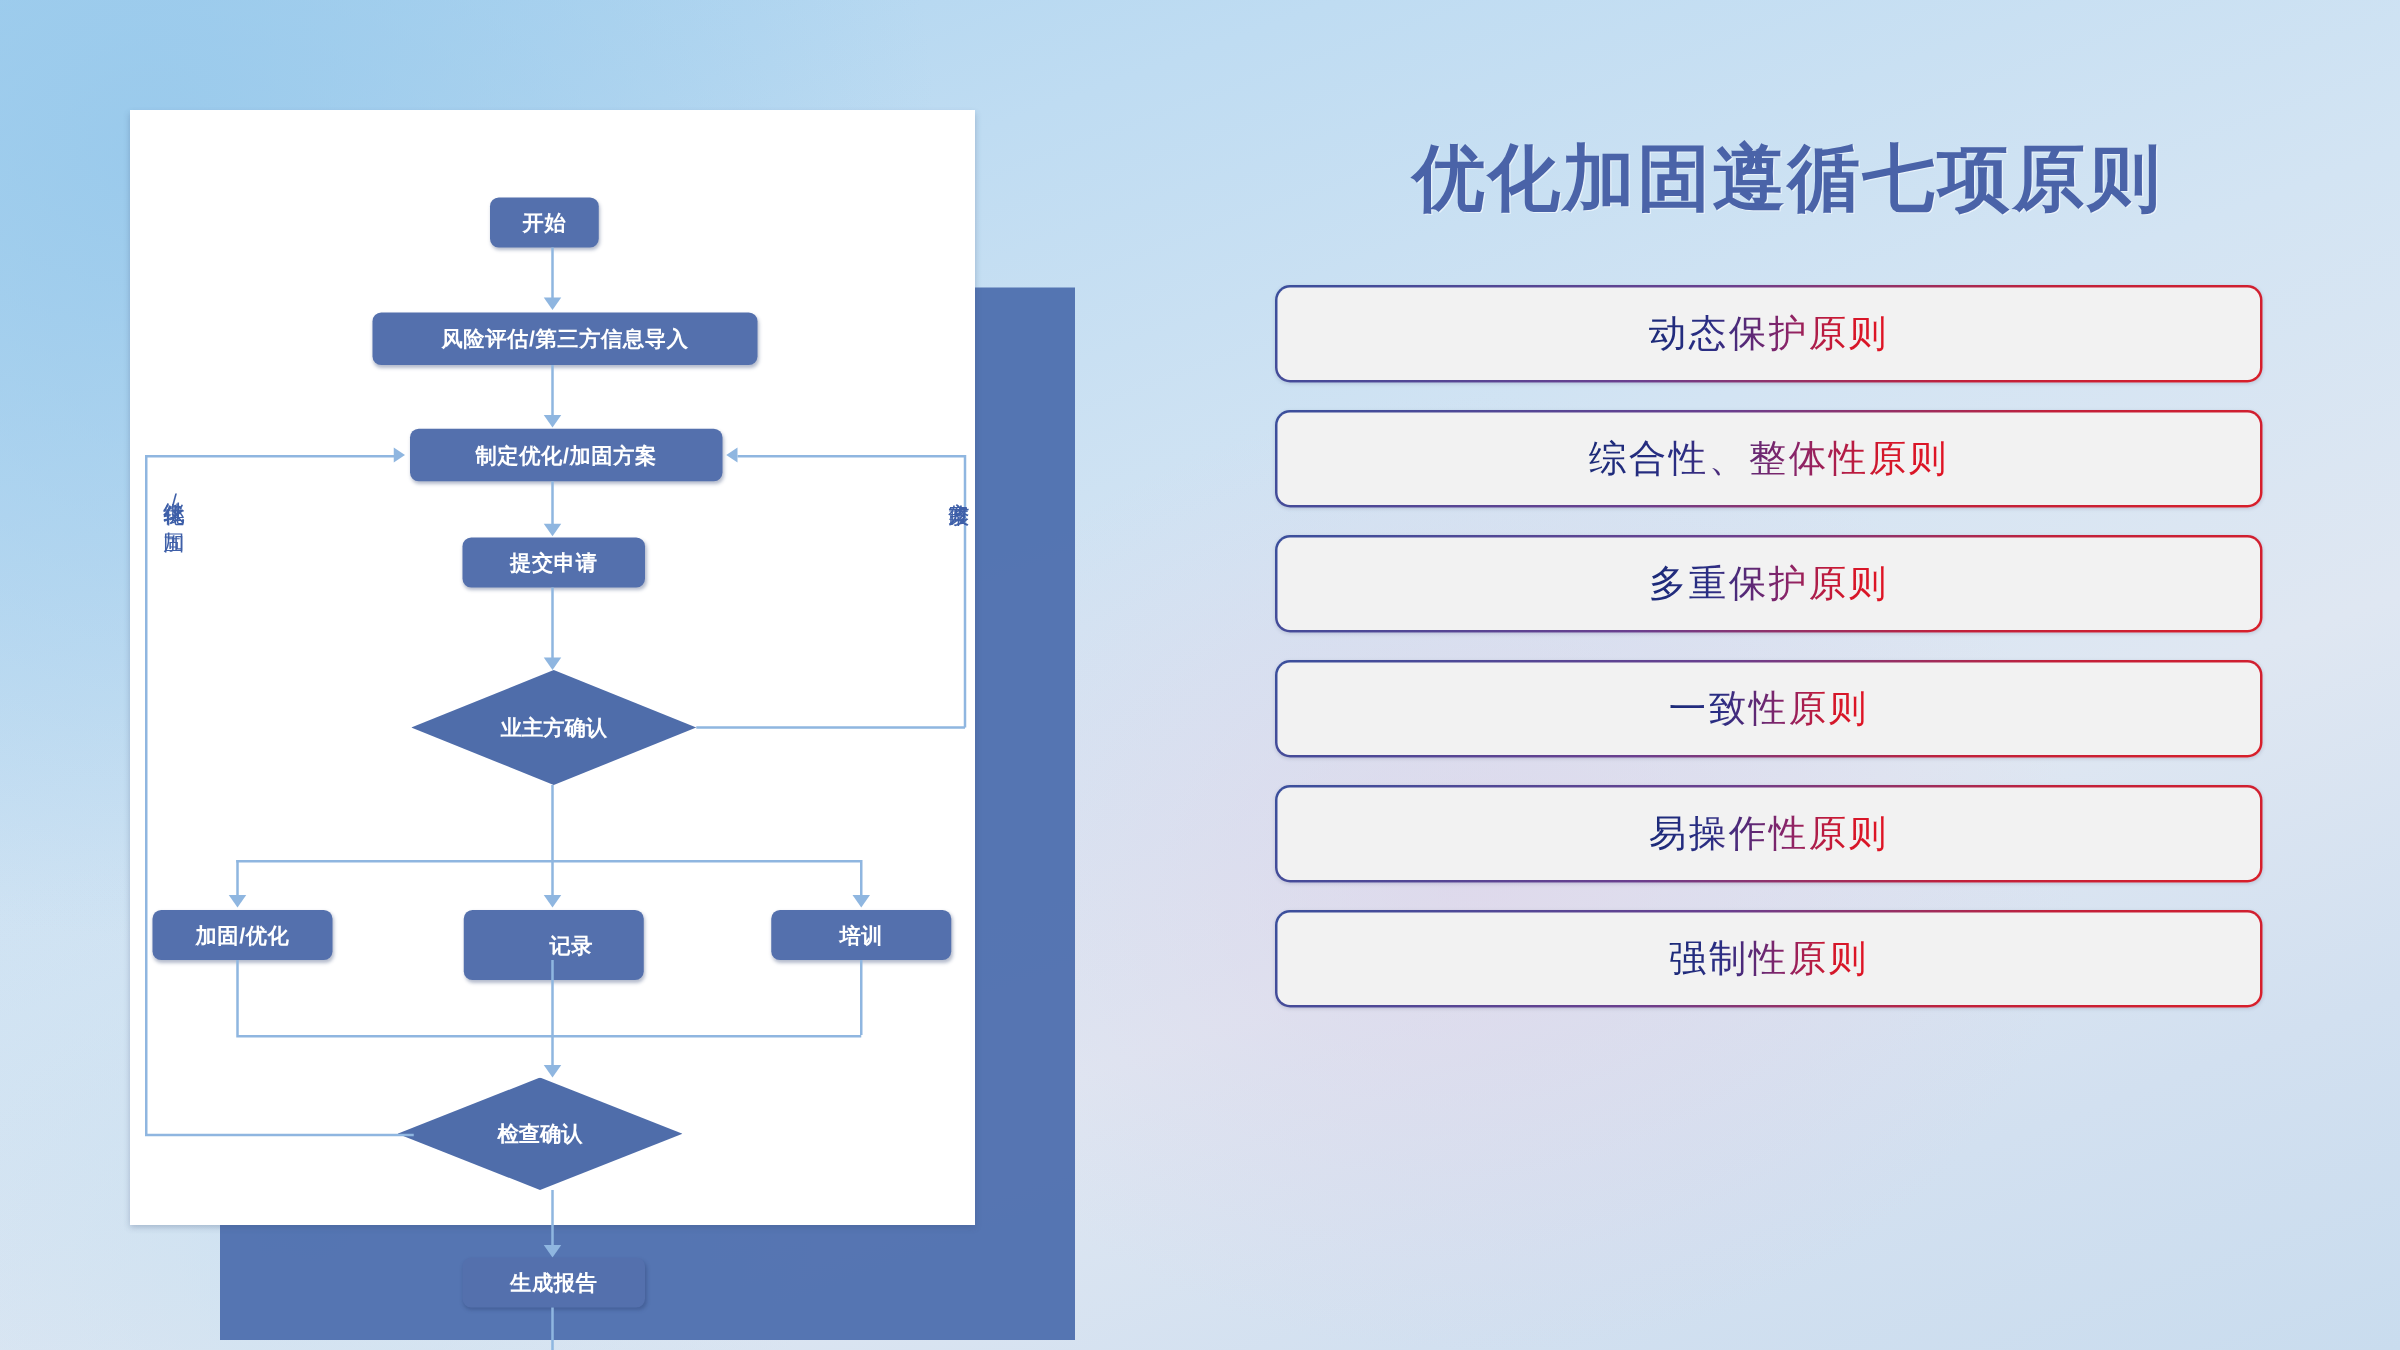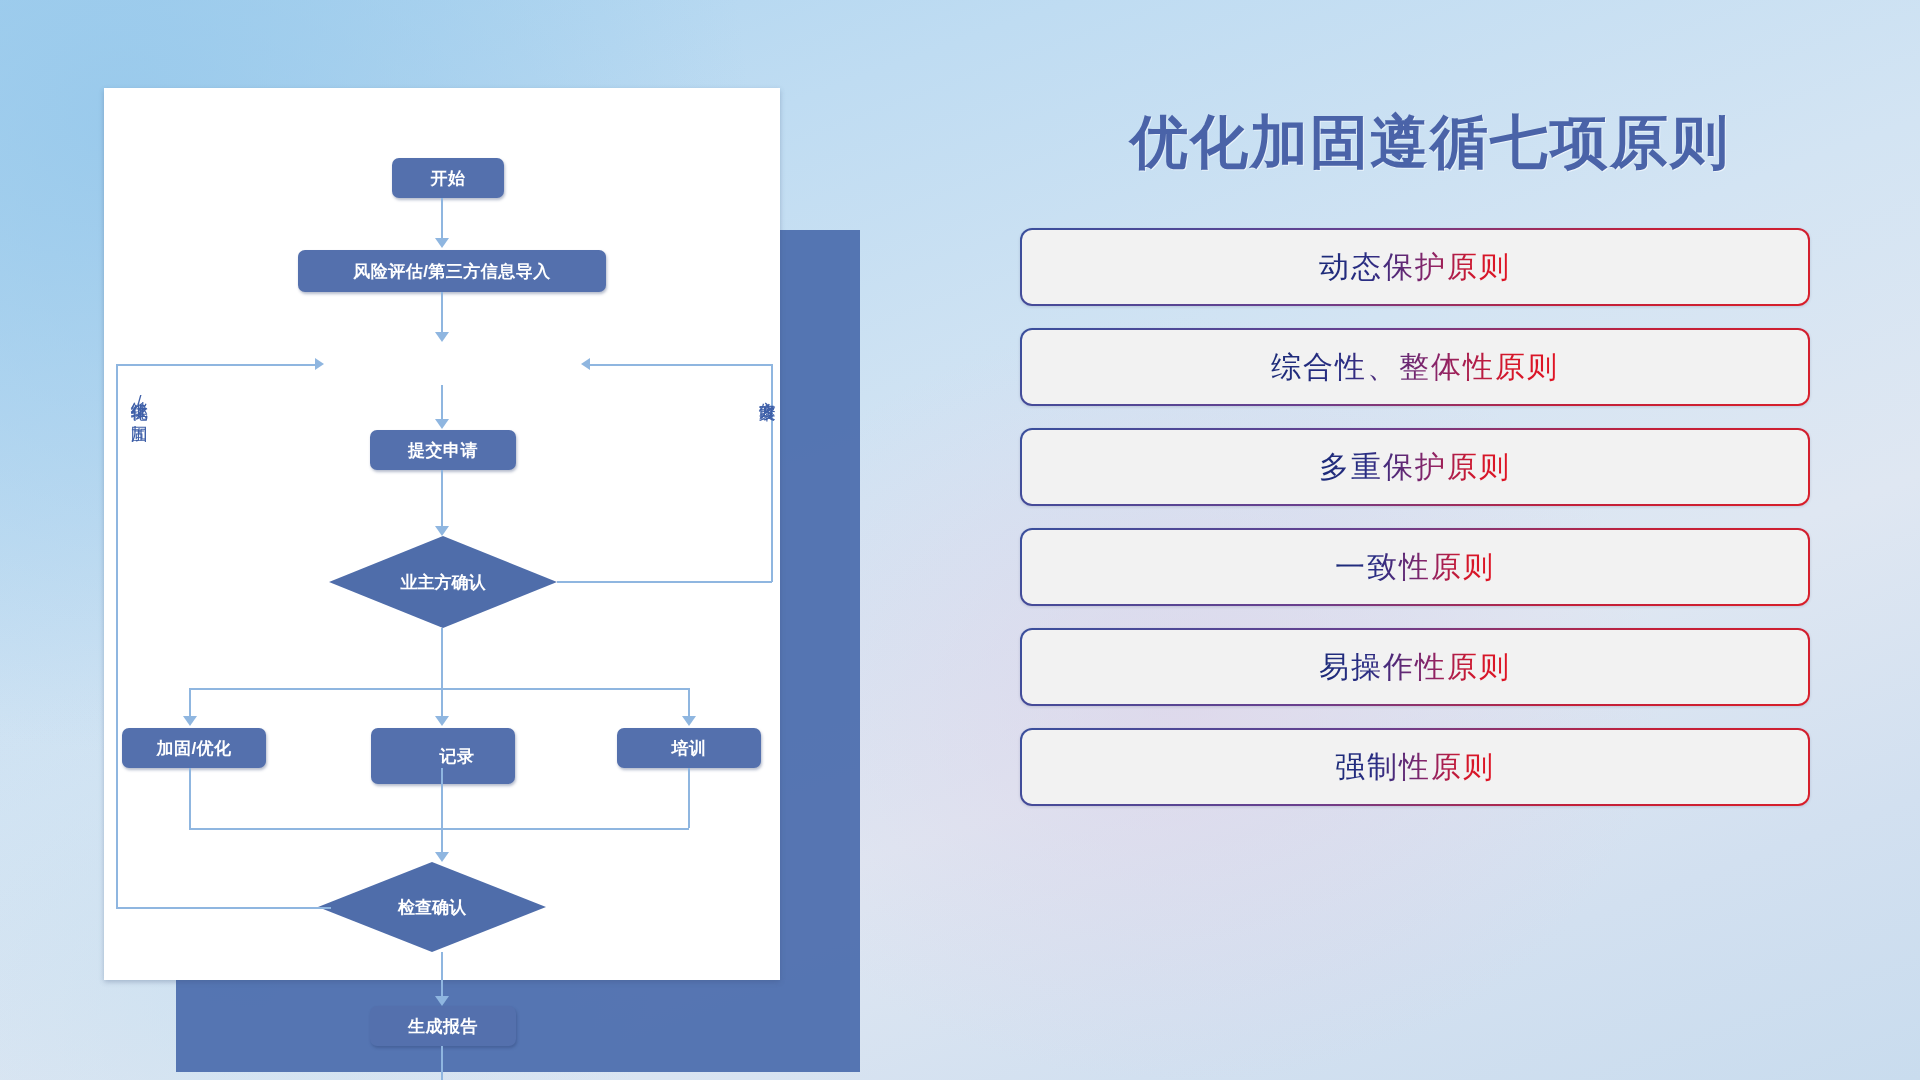--- a/index.html
+++ b/index.html
@@ -180,34 +180,37 @@
 <body>
 
 <div id="slide">
 
   <div id="left-stage">
 
     <div class="accent-shadow"></div>
 
     <div class="card">
 
-      <div class="node" style="left:288px; top:70px; width:112px; height:40px;">
+      <div class="node" style="left:288px; top:70px; width:87px; height:40px;">
         <span>开始</span>
       </div>
 
       <div class="ln lnv" style="left:337px; top:110px; height:42px;"></div>
       <div class="arrow-d" style="left:331px; top:150px;"></div>
 
       <div class="node" style="left:194px; top:162px; width:308px; height:42px;align-items:center;">
         <span>风险评估/第三方信息导入</span>
       </div>
 
       <div class="ln lnv" style="left:337px; top:204px; height:42px;"></div>
       <div class="arrow-d" style="left:331px; top:244px;"></div>
 
+      <div class="node" style="left:224px; top:255px; width:250px; height:42px;">
+        <span>制定优化/加固方案</span>
+      </div>
 
       <div class="ln lnv" style="left:337px; top:297px; height:38px;"></div>
       <div class="arrow-d" style="left:331px; top:331px;"></div>
 
       <div class="node" style="left:266px; top:342px; width:146px; height:40px;font-family:Liberation Mono, monospace;">
         <span>提交申请</span>
       </div>
 
       <div class="ln lnv" style="left:337px; top:382px; height:60px;"></div>
       <div class="arrow-d" style="left:331px; top:438px;"></div>

